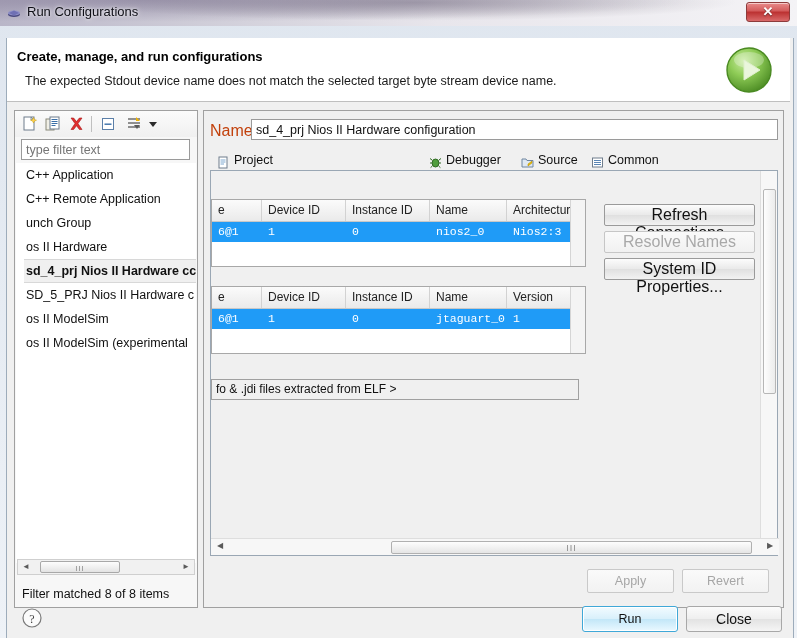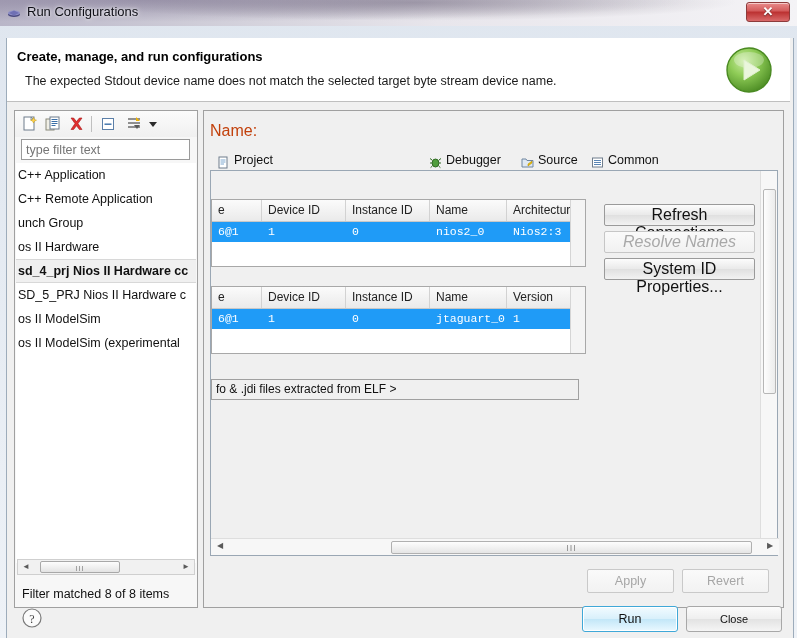--- a/index.html
+++ b/index.html
@@ -101,21 +101,21 @@
 
   #filter-box {
     position: absolute; left: 6px; top: 28px; width: 169px; height: 21px;
     border: 1px solid #9a9a9a; background: #ffffff;
     font-family: "Liberation Sans", sans-serif; font-size: 12.5px;
     color: #808080; padding: 0 4px; outline: none;
   }
 
   #tree {
     position: absolute; left: 1px; top: 52px; width: 180px; height: 400px;
-    background: #ffffff; overflow: hidden;
+    background: #ffffff; overflow: hidden; padding-left: 8px;
   }
   .tree-item {
     position: relative; height: 24px; line-height: 24px;
     padding-left: 2px; white-space: nowrap;
     font-size: 12.5px; color: #111; cursor: pointer;
   }
   .tree-item.selected {
     background: #f0f0f0;
     border-top: 1px solid #d8d8d8;
     border-bottom: 1px solid #d8d8d8;
@@ -213,21 +213,21 @@
 
   
   .side-btn {
     position: absolute; left: 393px; width: 151px; height: 22px;
     font-family: "Liberation Sans", sans-serif; font-size: 16px;
     background: linear-gradient(to bottom,#fcfcfc 0%,#eaeaea 48%,#e0e0e0 52%,#f2f2f2 100%);
     border: 1px solid #9a9a9a; border-radius: 2px;
     color: #111; cursor: pointer;
   }
   .side-btn.disabled { color: #a8a8a8; border-color: #c6c6c6;
-    background: linear-gradient(to bottom,#fafafa 0%,#f1f1f1 100%); cursor: default; font-style: italic; }
+    background: linear-gradient(to bottom,#fafafa 0%,#f1f1f1 100%); cursor: default; }
 
   
   #elf-field {
     position: absolute; left: 0; top: 208px; width: 368px; height: 21px;
     background: #f0f0f0; border: 1px solid #a0a0a0;
     font-size: 12px; color: #111; line-height: 19px; padding-left: 4px;
     white-space: nowrap; overflow: hidden;
   }
 
   
@@ -269,21 +269,21 @@
   #run-btn {
     position: absolute; right: 112px; top: 9px; width: 96px; height: 26px;
     font-family: "Liberation Sans", sans-serif; font-size: 12.5px; color: #111;
     background: linear-gradient(to bottom,#f2fbff 0%,#d9f0fb 48%,#c3e7f8 52%,#eaf8ff 100%);
     border: 1px solid #3fa8d8; border-radius: 3px;
     box-shadow: 0 0 0 1px #ffffff inset;
     cursor: pointer;
   }
   #close-dlg-btn {
     position: absolute; right: 8px; top: 9px; width: 96px; height: 26px;
-    font-family: "Liberation Sans", sans-serif; font-size: 11px; color: #111;
+    font-family: "Liberation Sans", sans-serif; font-size: 14px; color: #111;
     background: linear-gradient(to bottom,#fbfbfb 0%,#efefef 48%,#e3e3e3 52%,#f5f5f5 100%);
     border: 1px solid #a8a8a8; border-radius: 3px;
     cursor: pointer;
   }
 </style>
 </head>
 <body>
 
 <div id="window">
 
@@ -396,20 +396,21 @@
         <span class="sb-arrow" style="right:1px">►</span>
       </div>
 
       <div id="filter-status">Filter matched 8 of 8 items</div>
     </div>
 
     <div id="main">
 
       <div id="name-row">
         <span id="name-label">Name:</span>
+        <input id="name-input" type="text" value="sd_4_prj Nios II Hardware configuration" style="">
       </div>
 
       <div id="tabbar">
         <div class="tab" style="left:0px">
           <span class="tab-icon">
             <svg width="13" height="13" viewBox="0 0 13 13">
               <rect x="2" y="1" width="8" height="11" fill="#fff" stroke="#6f7d8c"></rect>
               <g stroke="#7fa8cf" stroke-width="1">
                   <path d="M3.5 4 H8.5"></path>
                   <path d="M3.5 6 H8.5"></path>

